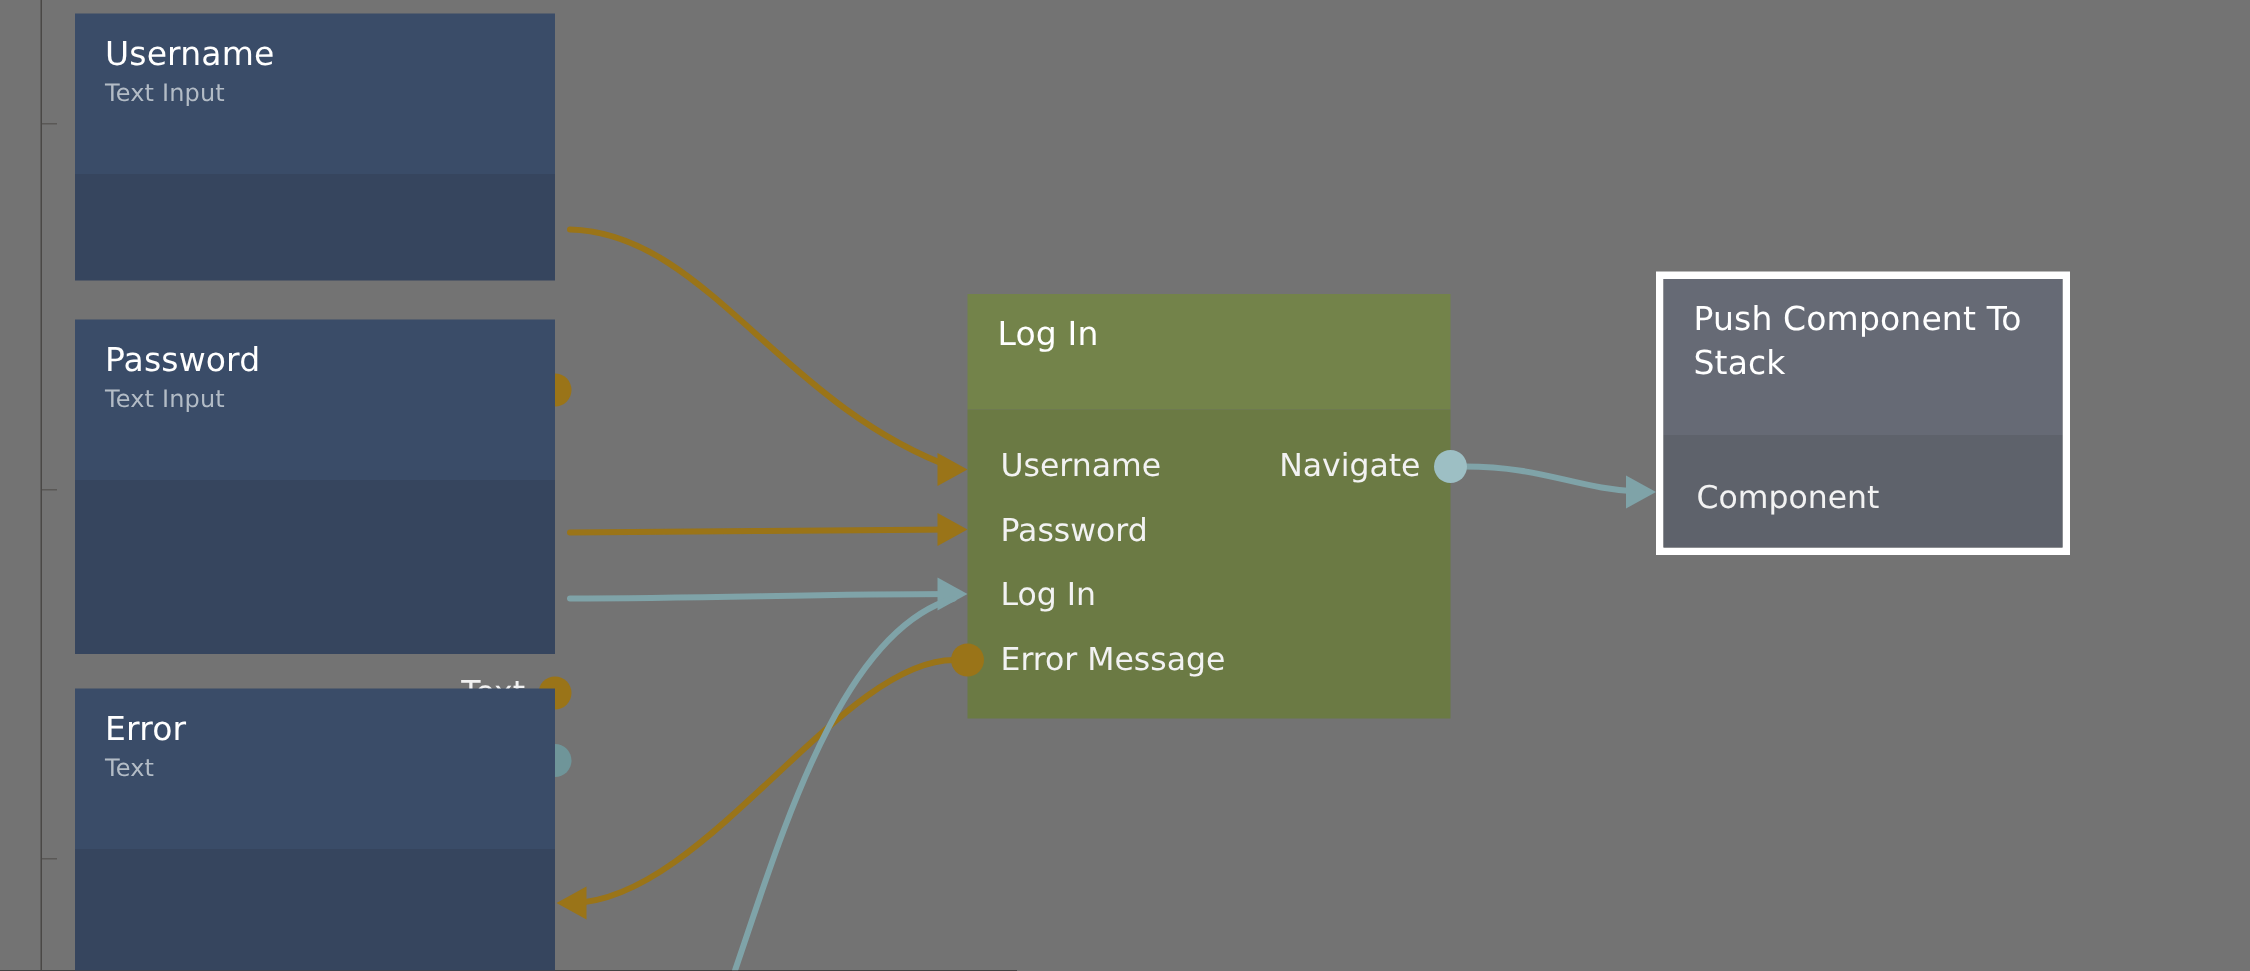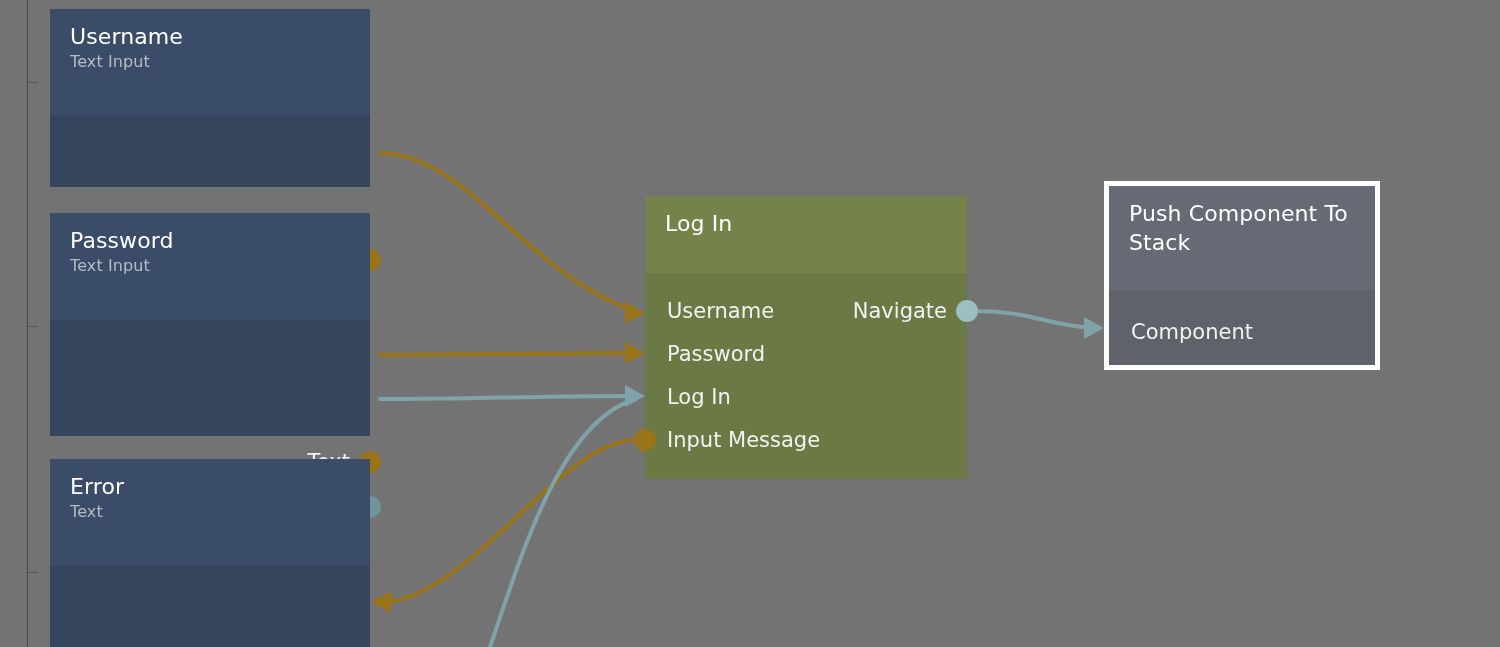--- a/index.html
+++ b/index.html
@@ -175,21 +175,21 @@
           <div class="port-row" style="top: 38px;">
             <div class="port-label left">Username</div>
           </div>
           <div class="port-row" style="top: 81px;">
             <div class="port-label left">Password</div>
           </div>
           <div class="port-row" style="top: 124px;">
             <div class="port-label left">Log In</div>
           </div>
           <div class="port-row" style="top: 167px;">
-            <div class="port-label left">Input Message</div>
+            <div class="port-label left">Error Message</div>
             <div style="position: absolute; width: 22px; height: 22px; border-radius: 50%; background: rgb(154, 116, 24); top: 0px; transform: translate(-50%, -50%); left: 0px;"></div>
           </div>
           <div class="port-row" style="top: 38px;">
             <div class="port-label right">Navigate</div>
             <div style="position: absolute; width: 22px; height: 22px; border-radius: 50%; background: rgb(157, 191, 196); top: 0px; transform: translate(-50%, -50%); left: 322px;"></div>
           </div>
         </div>
       </div>
       <div class="node node-gray node-selected" style="left: 1104px; top: 181px; width: 276px; height: 189px;">
         <div class="node-header" style="height: 104px;">

